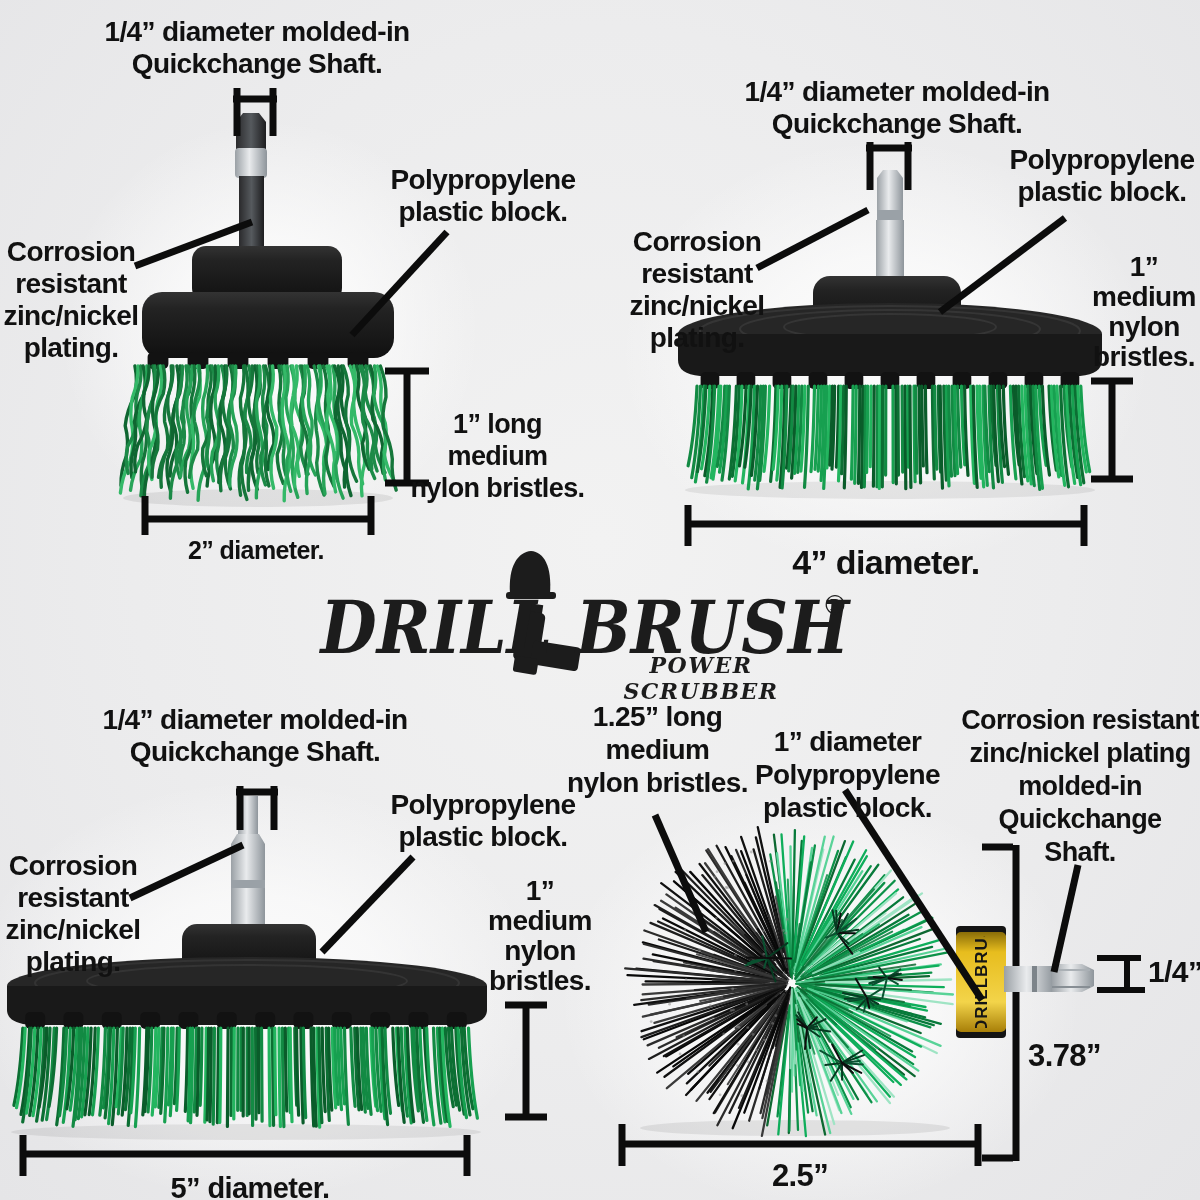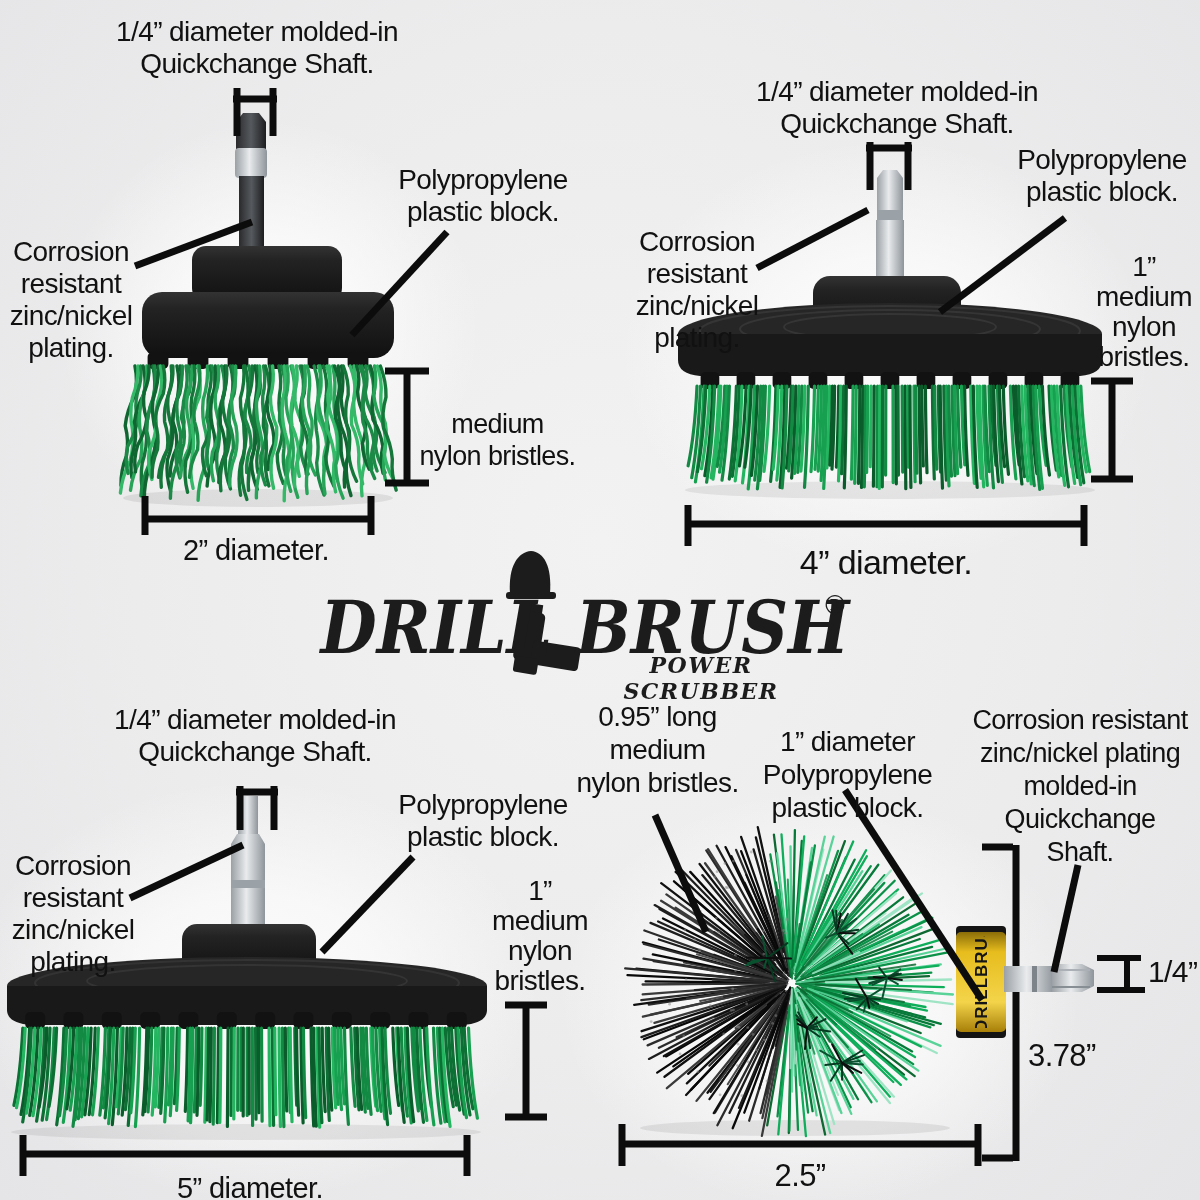--- a/index.html
+++ b/index.html
@@ -2,21 +2,21 @@
 <html><head>
 <meta charset="utf-8">
 <style>
   html,body{margin:0;padding:0;}
   body{width:1200px;height:1200px;font-family:"Liberation Sans",sans-serif;}
   #canvas{position:relative;width:1200px;height:1200px;overflow:hidden;
     background:radial-gradient(ellipse at 50% 45%, #f2f2f2 0%, #ececed 55%, #e5e5e7 100%);}
   .glow{position:absolute;border-radius:50%;
     background:radial-gradient(closest-side,#fcfcfc 0%,rgba(252,252,252,.75) 45%,rgba(252,252,252,0) 100%);}
   svg{position:absolute;overflow:visible;}
-  .lbl{position:absolute;font-weight:400;font-size:28px;line-height:32px;
+  .lbl{position:absolute;font-weight:700;font-size:28px;line-height:32px;
     letter-spacing:-0.6px;color:#111;text-align:center;z-index:6;}
   .lbl span{display:block;}
   .logoword{position:absolute;font-family:"DejaVu Serif","Liberation Serif",serif;
     font-style:italic;font-weight:700;font-size:72px;line-height:64px;color:#1c1c1c;z-index:6;}
   .tagline{position:absolute;font-family:"DejaVu Serif","Liberation Serif",serif;
     font-style:italic;font-weight:700;font-size:22px;color:#1c1c1c;
     letter-spacing:1.5px;text-align:center;z-index:6;}
   .reg{position:absolute;font-family:"DejaVu Serif","Liberation Serif",serif;
     font-size:26px;font-weight:400;color:#1c1c1c;z-index:6;}
 </style>
@@ -981,24 +981,25 @@
     <span>Polypropylene</span>
       <span>plastic block.</span>
   </div>
   <div class="lbl" style="left:0;top:236px;width:142px;">
     <span>Corrosion</span>
       <span>resistant</span>
     <span>zinc/nickel</span>
       <span>plating.</span>
   </div>
   <div class="lbl" style="left:405px;top:408px;width:185px;font-size:27px;">
+    <span>1” long</span>
       <span>medium</span>
       <span>nylon bristles.</span>
   </div>
-  <div class="lbl" style="left:156px;top:534px;width:200px;font-size:29px;">2” diameter.</div>
+  <div class="lbl" style="left:156px;top:534px;width:200px;font-size:25px;">2” diameter.</div>
 
   <div class="lbl" style="left:737px;top:76px;width:320px;">
     <span>1/4” diameter molded-in</span>
       <span>Quickchange Shaft.</span>
   </div>
   <div class="lbl" style="left:1002px;top:144px;width:200px;">
     <span>Polypropylene</span>
       <span>plastic block.</span>
   </div>
   <div class="lbl" style="left:626px;top:226px;width:142px;">
@@ -1031,21 +1032,21 @@
   </div>
   <div class="lbl" style="left:465px;top:876px;width:150px;line-height:30px;">
     <span>1”</span>
       <span>medium</span>
     <span>nylon</span>
       <span>bristles.</span>
   </div>
   <div class="lbl" style="left:150px;top:1172px;width:200px;font-size:29px;">5” diameter.</div>
 
   <div class="lbl" style="left:545px;top:700px;width:225px;line-height:33px;">
-    <span>0.95” long</span>
+    <span>1.25” long</span>
       <span>medium</span>
       <span>nylon bristles.</span>
   </div>
   <div class="lbl" style="left:745px;top:688px;width:205px;line-height:33px;margin-top:37px;">
     <span>1” diameter</span>
       <span>Polypropylene</span>
       <span>plastic block.</span>
   </div>
   <div class="lbl" style="left:952px;top:704px;width:256px;font-size:27px;line-height:33px;">
     <span>Corrosion resistant</span>

